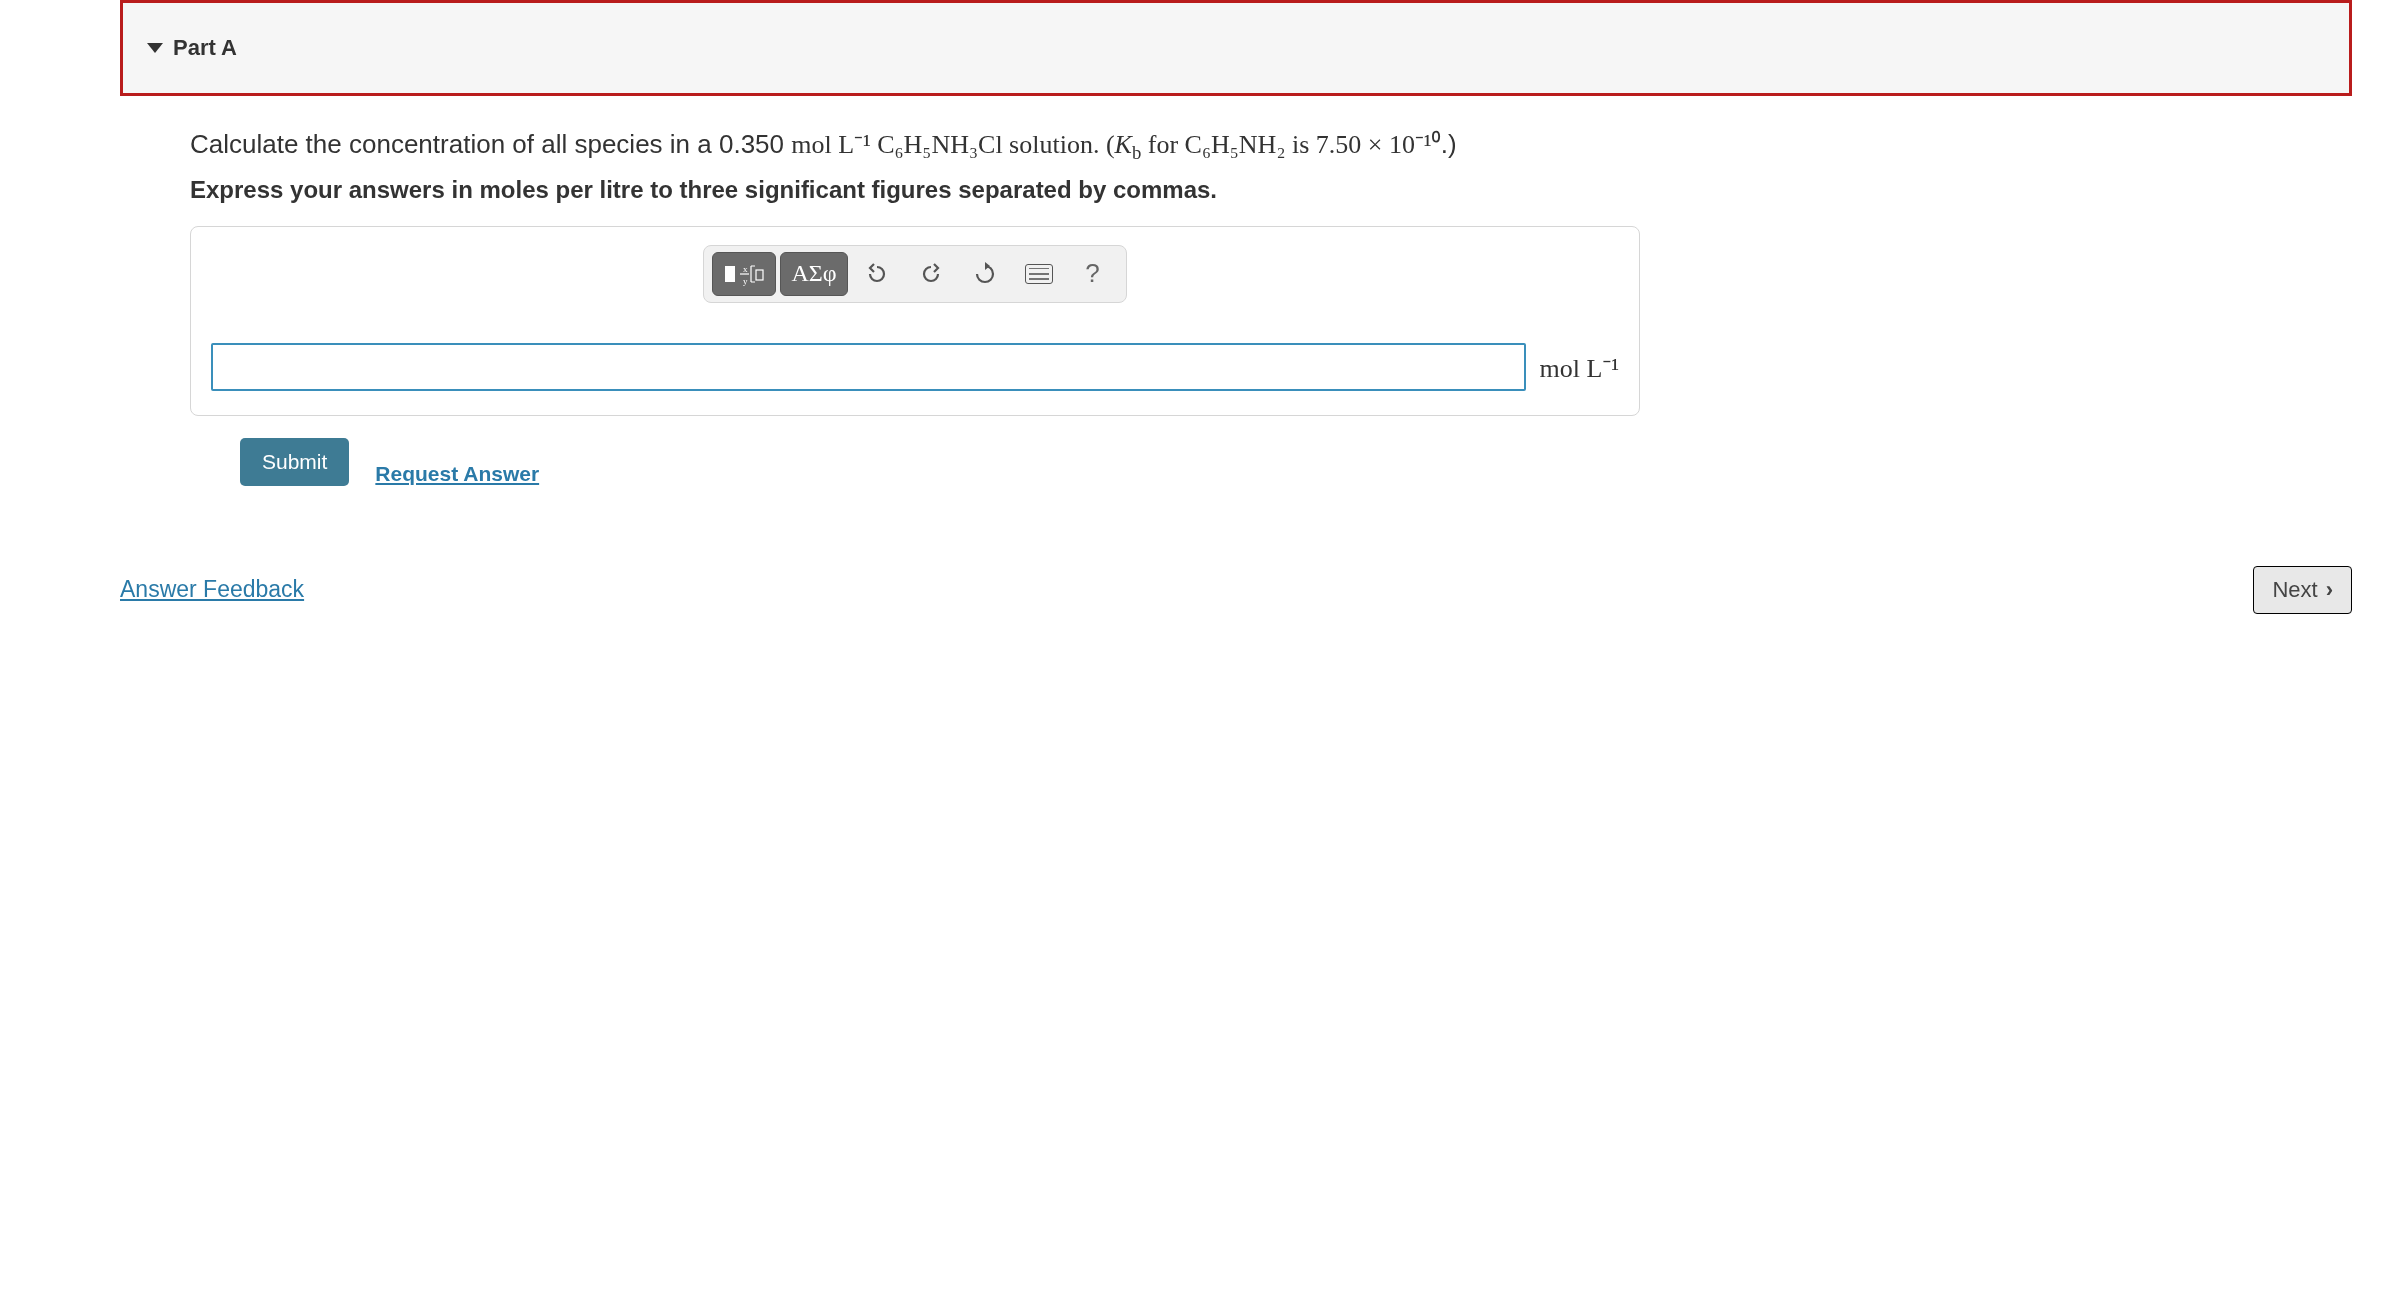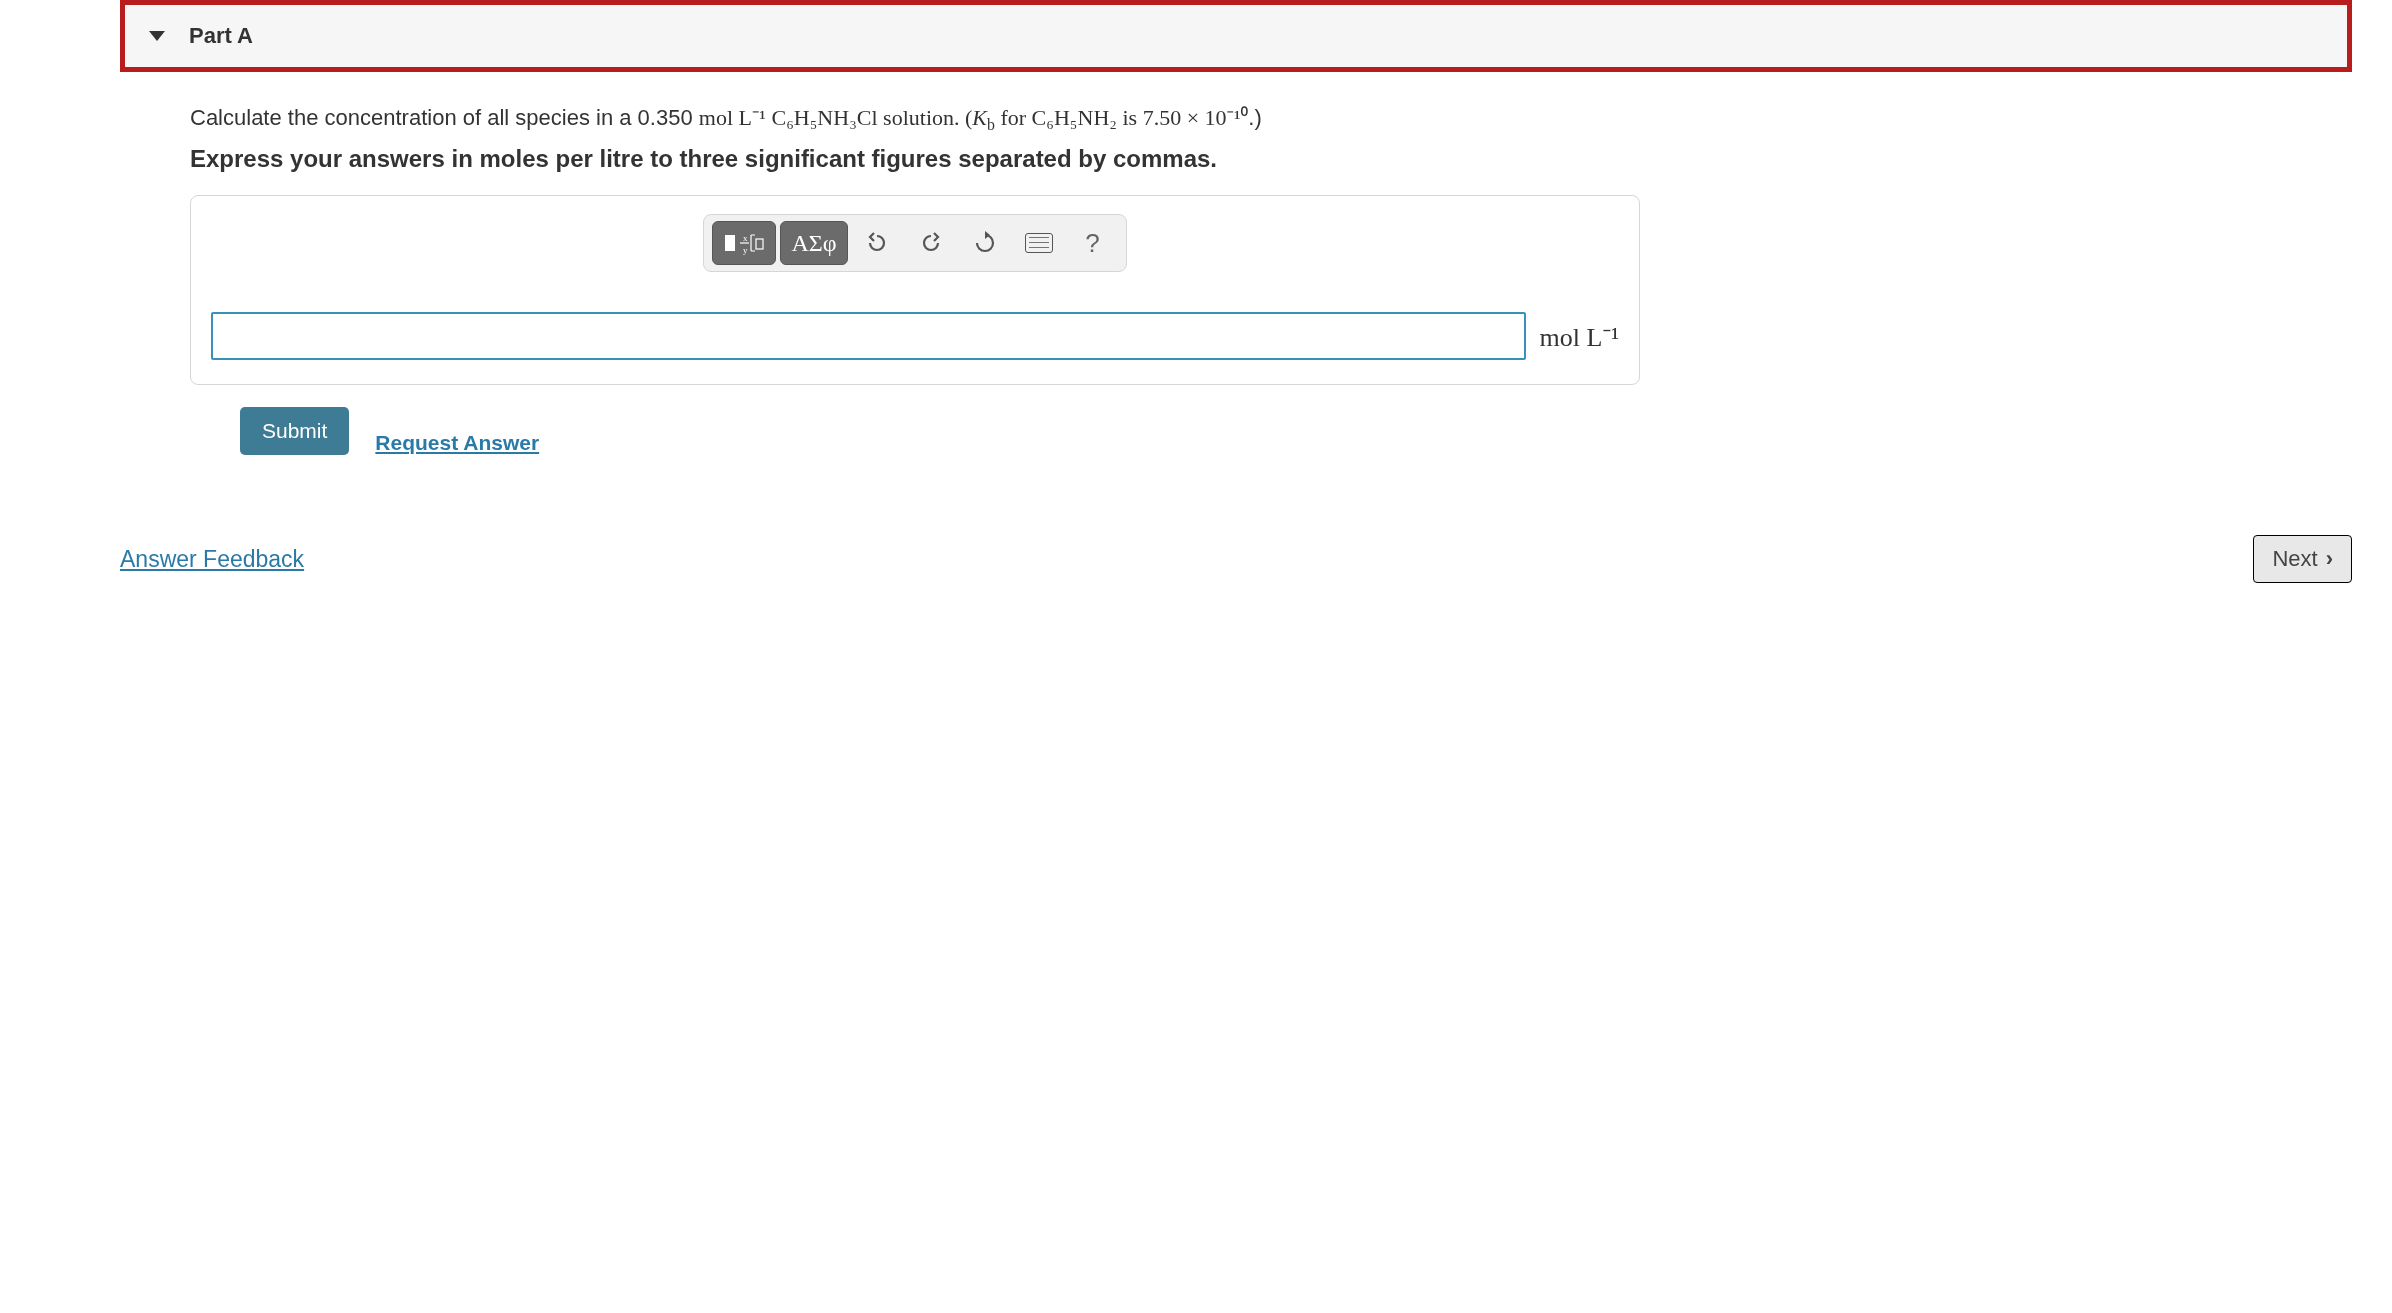--- a/index.html
+++ b/index.html
@@ -8,43 +8,43 @@
     padding: 0;
     font-family: Arial, Helvetica, sans-serif;
     background: #fff;
     color: #333;
   }
   .page {
     padding: 0 40px 40px 120px;
   }
   .part-header {
     background: #f6f6f6;
-    border: 5px solid #b91c1c;
-    padding: 18px 24px;
-    display: flex;
-    align-items: center;
-    gap: 24px;
+    border: 3px solid #b91c1c;
+    padding: 32px 24px;
+    display: flex;
+    align-items: center;
+    gap: 10px;
     margin-bottom: 28px;
   }
   .part-header .caret {
     width: 0; height: 0;
     border-left: 8px solid transparent;
     border-right: 8px solid transparent;
     border-top: 10px solid #333;
   }
   .part-title {
     font-weight: bold;
     font-size: 22px;
   }
   .question-body {
     margin-left: 70px;
     margin-right: 40px;
   }
   .prompt {
-    font-size: 22px;
+    font-size: 26px;
     line-height: 1.6;
     margin-bottom: 10px;
   }
   .math { font-family: "Times New Roman", Times, serif; }
   sup, sub { font-size: 0.72em; line-height: 0; }
   .instructions {
     font-size: 24px;
     font-weight: bold;
     margin-bottom: 22px;
   }

